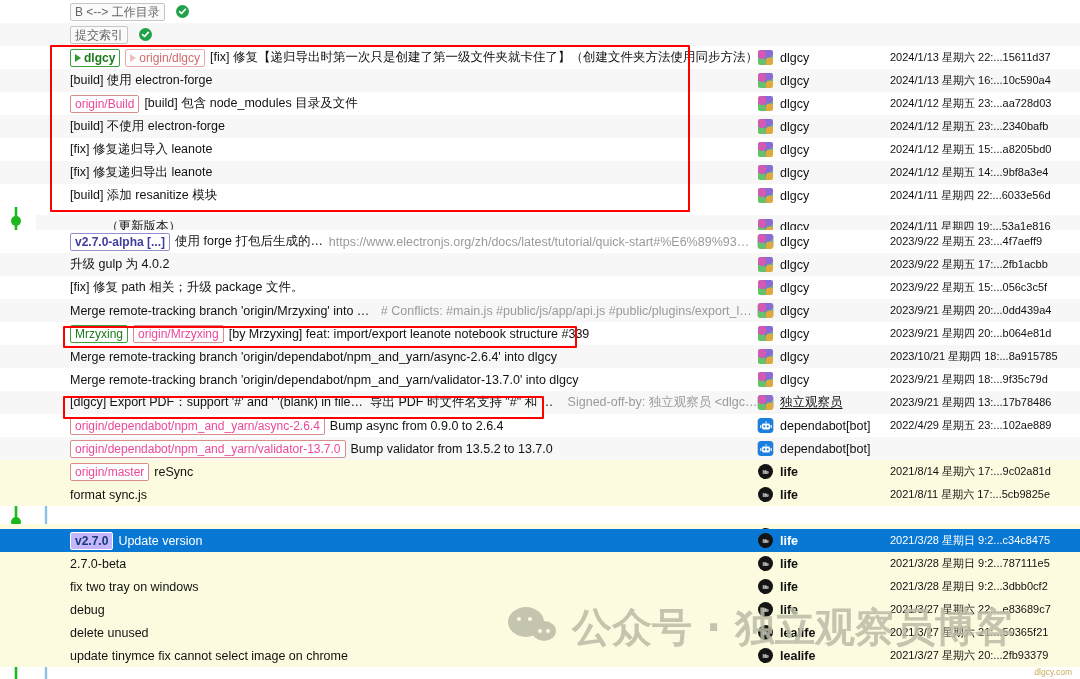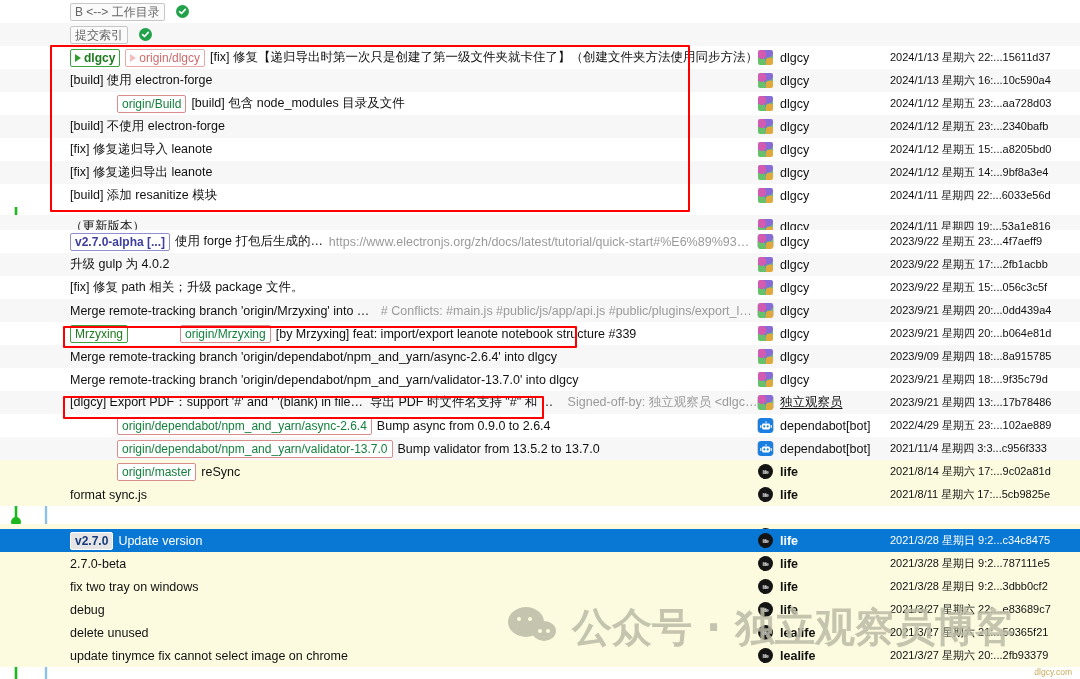--- a/index.html
+++ b/index.html
@@ -43,23 +43,23 @@
   
   .badge{
     display:inline-flex;align-items:center;gap:3px;
     border:1px solid #cfcfcf;border-radius:2px;
     padding:0px 4px;height:16px;line-height:16px;
     font-size:12px;background:transparent;flex:none;text-align:center;
   }
   .badge-grey{border-color:#c6c6c6;color:#666;background:#fafafa;}
   .badge-local{border-color:#3aa33a;color:#1d7a1d;font-weight:bold;background:#fff;}
   .badge-remote{border-color:#e9a9a9;color:#cf6a6a;background:#fff;}
-  .badge-remote-strong{border-color:#d98c8c;color:#15803d;background:#fff;margin-left:47px;}
+  .badge-remote-strong{border-color:#d98c8c;color:#ec4899;background:#fff;}
   .badge-tag{border-color:#8f8fd0;color:#3e3e9c;background:#fff;font-weight:bold;}
-  .badge-tag-sel{border-color:#ffffff;color:#14397a;background:#e5e5e5;font-weight:bold;}
+  .badge-tag-sel{border-color:#ffffff;color:#14397a;background:#c4b5fd;font-weight:bold;}
   .badge-local-mr{border-color:#3aa33a;color:#1d7a1d;background:#fff;}
 
   .tri-solid{width:0;height:0;border-left:6px solid #2f9e2f;border-top:4px solid transparent;border-bottom:4px solid transparent;display:inline-block;}
   .tri-hollow{width:0;height:0;border-left:6px solid #e9a9a9;border-top:4px solid transparent;border-bottom:4px solid transparent;display:inline-block;opacity:.75;}
 
   .check{width:13px;height:13px;border-radius:50%;background:#21a24a;display:inline-flex;align-items:center;justify-content:center;flex:none;}
   .check svg{display:block;}
 
   
   .ellipsis-btn{
@@ -292,21 +292,21 @@
           <span class="msg">[build] 添加 resanitize 模块</span>
         </div>
         <div class="author">
           <div class="avatar av-dlgcy"></div>
           <span class="name">dlgcy</span>
         </div>
         <div class="date">
           <span>2024/1/11 星期四 22:...6033e56d</span>
         </div>
       </div>
-      <div class="row bg-alt" style="top: 215px;">
+      <div class="row bg-alt" style="top: 215px; margin-left: 36px;">
         <div class="subject">
           <span class="msg">（更新版本）</span>
         </div>
         <div class="author">
           <div class="avatar av-dlgcy"></div>
           <span class="name">dlgcy</span>
         </div>
         <div class="date">
           <span>2024/1/11 星期四 19:...53a1e816</span>
         </div>
@@ -386,21 +386,21 @@
       </div>
       <div class="row bg-alt" style="top: 345px;">
         <div class="subject">
           <span class="msg">Merge remote-tracking branch 'origin/dependabot/npm_and_yarn/async-2.6.4' into dlgcy</span>
         </div>
         <div class="author">
           <div class="avatar av-dlgcy"></div>
           <span class="name">dlgcy</span>
         </div>
         <div class="date">
-          <span>2023/9/09 星期四 18:...8a915785</span>
+          <span>2023/10/21 星期四 18:...8a915785</span>
         </div>
       </div>
       <div class="row bg-white" style="top: 368px;">
         <div class="subject">
           <span class="msg">Merge remote-tracking branch 'origin/dependabot/npm_and_yarn/validator-13.7.0' into dlgcy</span>
         </div>
         <div class="author">
           <div class="avatar av-dlgcy"></div>
           <span class="name">dlgcy</span>
         </div>
@@ -461,23 +461,20 @@
             <svg width="12" height="10" viewBox="0 0 12 10">
               <rect x="2" y="2.5" width="8" height="6" rx="1.4" fill="#ffffff"></rect>
               <circle cx="4.3" cy="5.4" r="1.05" fill="#1a7fe0"></circle>
               <circle cx="7.7" cy="5.4" r="1.05" fill="#1a7fe0"></circle>
               <rect x="5.6" y="0.2" width="0.9" height="2" fill="#ffffff"></rect>
               <rect x="0.2" y="4" width="1.2" height="3" rx="0.6" fill="#ffffff"></rect>
               <rect x="10.6" y="4" width="1.2" height="3" rx="0.6" fill="#ffffff"></rect>
             </svg>
           </div>
           <span class="name">dependabot[bot]</span>
-        </div>
-        <div class="date">
-          <span>2021/11/4 星期四 3:3...c956f333</span>
         </div>
       </div>
       <div class="row bg-yellow" style="top: 460px;">
         <div class="subject">
           <span class="badge badge-remote-strong">
             <span>origin/master</span>
           </span>
           <span class="msg">reSync</span>
         </div>
         <div class="author">

